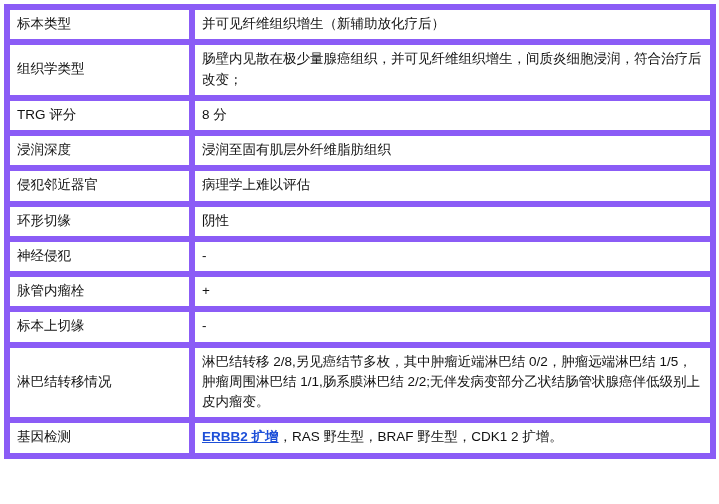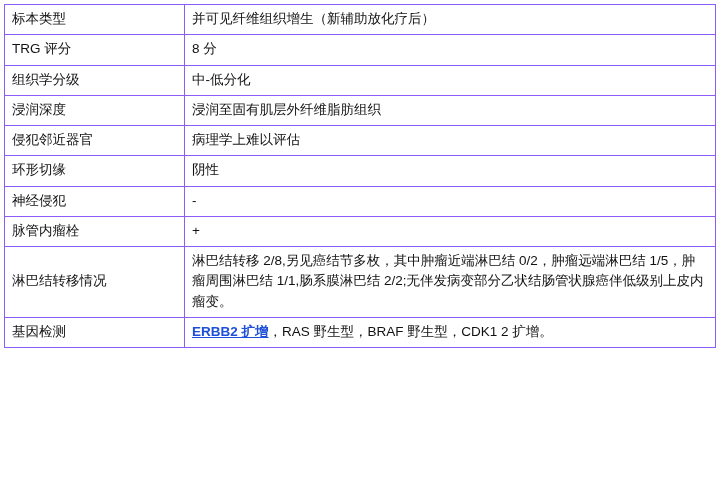--- a/index.html
+++ b/index.html
@@ -20,21 +20,21 @@
     padding: 4px 2px 2px 4px;
     background: #ffffff;
   }
   table.report {
     border-collapse: collapse;
     table-layout: fixed;
     width: 712px;
     border: 1px solid #b7c4d4;
   }
   table.report td {
-    border: 1px solid #8b5cf6;
+    border: 6px solid #8b5cf6;
     vertical-align: middle;
     padding: 4px 7px 5px 7px;
     font-size: 13.5px;
     line-height: 1.5;
   }
   td.label {
     width: 165px;
     color: #111111;
   }
   td.value {
@@ -53,26 +53,26 @@
 <body>
 
 <div class="sheet">
   <table class="report">
     <tbody>
       <tr>
         <td class="label">标本类型</td>
         <td class="value">并可见纤维组织增生（新辅助放化疗后）</td>
       </tr>
       <tr>
+        <td class="label">组织学类型</td>
+        <td class="value">肠壁内见散在极少量腺癌组织，并可见纤维组织增生，间质炎细胞浸润，符合治疗后改变；</td>
+      </tr>
+      <tr>
         <td class="label">TRG 评分</td>
         <td class="value">8 分</td>
-      </tr>
-      <tr>
-        <td class="label">组织学分级</td>
-        <td class="value">中-低分化</td>
       </tr>
       <tr>
         <td class="label">浸润深度</td>
         <td class="value">浸润至固有肌层外纤维脂肪组织</td>
       </tr>
       <tr>
         <td class="label">侵犯邻近器官</td>
         <td class="value">病理学上难以评估</td>
       </tr>
       <tr>
@@ -81,20 +81,24 @@
       </tr>
       <tr>
         <td class="label">神经侵犯</td>
         <td class="value dash">-</td>
       </tr>
       <tr>
         <td class="label">脉管内瘤栓</td>
         <td class="value">+</td>
       </tr>
       <tr>
+        <td class="label">标本上切缘</td>
+        <td class="value dash">-</td>
+      </tr>
+      <tr>
         <td class="label">淋巴结转移情况</td>
         <td class="value">淋巴结转移 2/8,另见癌结节多枚，其中肿瘤近端淋巴结 0/2，肿瘤远端淋巴结 1/5，肿瘤周围淋巴结 1/1,肠系膜淋巴结 2/2;无伴发病变部分乙状结肠管状腺癌伴低级别上皮内瘤变。</td>
       </tr>
       <tr>
         <td class="label">基因检测</td>
         <td class="value"><span class="gene-hl">ERBB2 扩增</span><span>，RAS 野生型，BRAF 野生型，CDK1 2 扩增。</span></td>
       </tr>
     </tbody>
   </table>
 </div>

